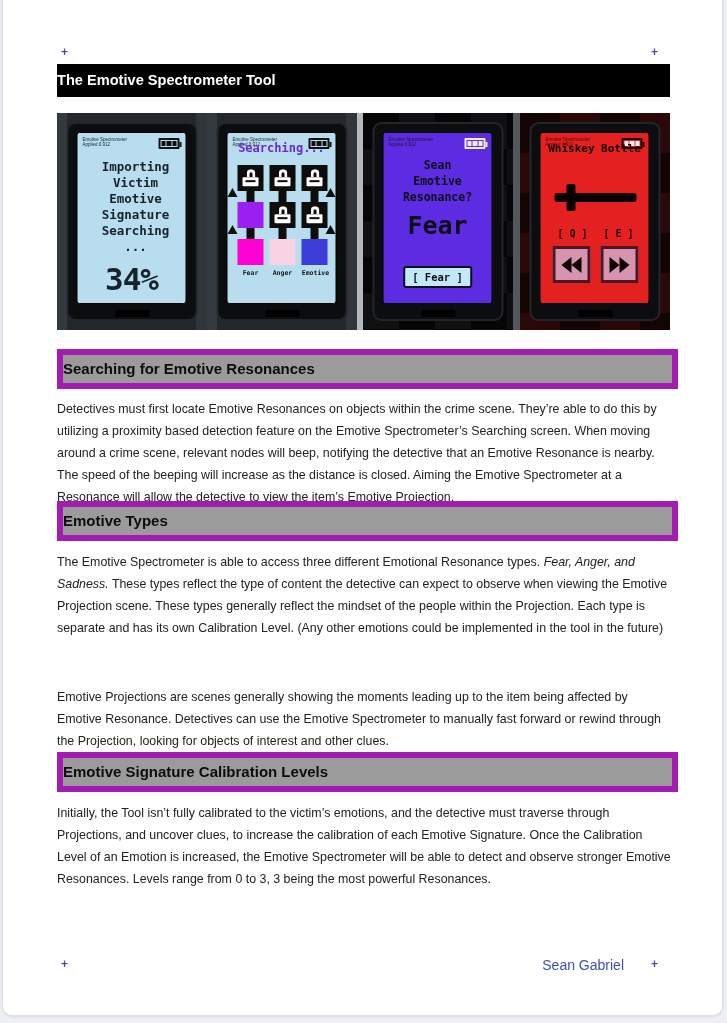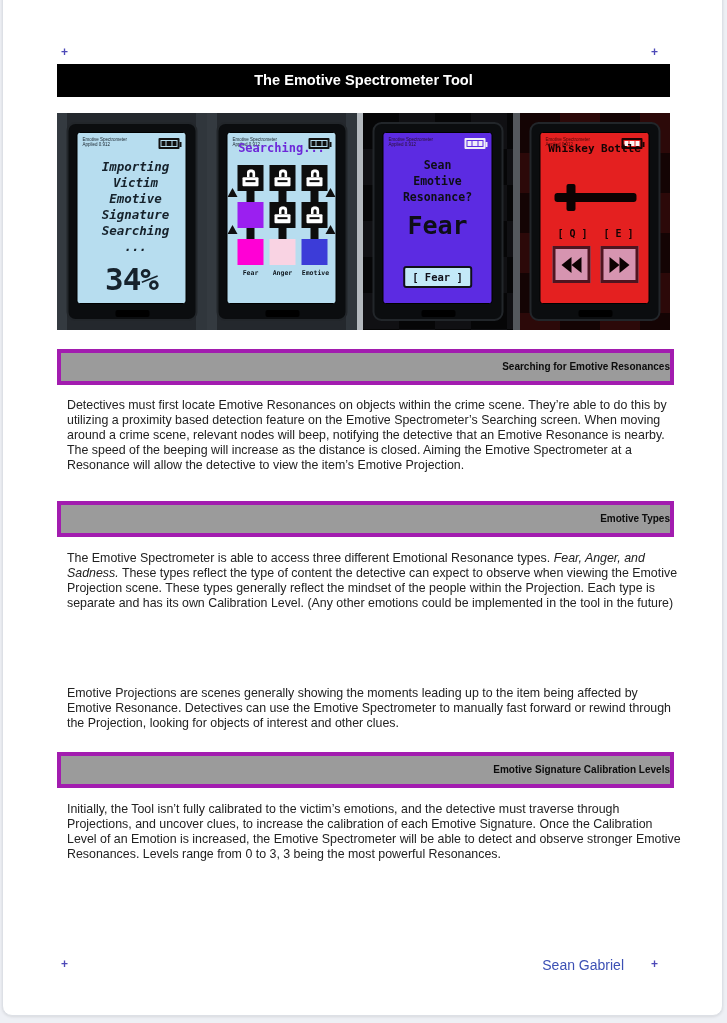--- a/index.html
+++ b/index.html
@@ -2,21 +2,21 @@
 <html><head>
 <meta charset="utf-8">
 <style>
   html,body{margin:0;padding:0;}
   body{width:727px;height:1023px;background:#eef0f5;font-family:"Liberation Sans",sans-serif;overflow:hidden;}
   #canvas{position:relative;width:727px;height:1023px;}
   .page-card{position:absolute;left:2px;top:-12px;width:719px;height:1026px;background:#ffffff;
     border:1px solid #dde0e6;border-radius:10px;box-shadow:0 1px 3px rgba(0,0,0,.10);}
   .plus{position:absolute;color:#4d49b8;font-weight:bold;font-size:12px;line-height:12px;}
   .title-bar{position:absolute;left:57px;top:64px;width:613px;height:33px;background:#000;
-    color:#fff;text-align:center;line-height:33px;font-weight:bold;font-size:14.6px;}
+    color:#fff;text-align:left;line-height:33px;font-weight:bold;font-size:14.6px;}
   
   .figure{position:absolute;left:57px;top:113px;width:613px;height:217px;display:flex;background:#17191c;}
   .panel{position:relative;flex:1 1 0;overflow:hidden;}
   .panel.p1,.panel.p2{background:linear-gradient(90deg,#343a40 0 7%,#24282d 7% 93%,#30363c 93%);}
   .panel.p3{background:conic-gradient(#101013 90deg,#060607 90deg 180deg,#101013 180deg 270deg,#060607 270deg) 0 0/72px 72px;border-left:6px solid #b4b9be;}
   .panel.p4{background:conic-gradient(#2c0909 90deg,#140404 90deg 180deg,#2c0909 180deg 270deg,#140404 270deg) 0 0/80px 80px;border-left:7px solid #54585d;}
   .device{position:absolute;left:50%;transform:translateX(-50%);top:9px;width:131px;height:199px;
     background:#0b0d0f;border:2px solid #22262a;border-radius:9px;box-sizing:border-box;}
   .device .notch{position:absolute;left:50%;transform:translateX(-50%);bottom:2px;width:34px;height:7px;background:#000;border-radius:2px;}
   .screen{position:absolute;left:8px;top:8px;width:110px;height:172px;border-radius:3px;border:1px solid #000;box-sizing:border-box;overflow:hidden;}
@@ -26,21 +26,21 @@
   .pixel{font-family:"DejaVu Sans Mono",monospace;font-weight:bold;}
   .brand{position:absolute;left:5px;top:4px;font-size:4.5px;line-height:5px;color:#1a242c;}
   .screen.purple .brand{color:#2a1030;}
   .screen.red .brand{color:#4a0808;}
   .battery{position:absolute;right:6px;top:5px;width:21px;height:11px;border:2px solid #111;border-radius:1px;display:flex;gap:1px;padding:1px;box-sizing:border-box;}
   .battery .cell{flex:1;background:#111;}
   .battery .nub{position:absolute;right:-4px;top:2px;width:2px;height:5px;background:#111;}
   .battery.light{border-color:#efeef8;} .battery.light .cell{background:#efeef8;} .battery.light .nub{background:#efeef8;}
   .battery.onred{border-color:#1c0404;} .battery.onred .cell{background:#fbf7f7;} .battery.onred .nub{background:#1c0404;}
   
-  .imp-lines{position:absolute;left:8px;right:0;top:26px;text-align:center;color:#16222c;font-size:12.5px;line-height:16px;font-style:italic;}
+  .imp-lines{position:absolute;left:8px;right:0;top:26px;text-align:center;color:#16222c;font-size:12.5px;line-height:16px;}
   .imp-line{display:block;}
   .percent{position:absolute;left:0;right:0;top:128px;text-align:center;font-size:31px;color:#16222c;letter-spacing:-1px;}
   
   .search-title{position:absolute;left:0;right:0;top:8px;text-align:center;font-size:12px;color:#6d28d9;}
   .slot{position:absolute;width:26px;height:26px;box-sizing:border-box;}
   .slot.locked{background:#0d0d0d;}
   .padlock{position:absolute;left:50%;top:50%;transform:translate(-50%,-52%);width:16px;height:17px;}
   .shackle{width:9px;height:8px;border:3px solid #fff;border-bottom:none;border-radius:5px 5px 0 0;margin:0 auto;box-sizing:border-box;}
   .lockbody{width:16px;height:9px;background:#fff;border-radius:1px;position:relative;}
   .lockbody::after{content:"";position:absolute;left:3px;right:3px;top:3px;height:2px;background:#0d0d0d;}
@@ -55,23 +55,23 @@
   
   .proj-title{position:absolute;left:0;right:0;top:9px;text-align:center;font-size:11px;color:#150404;}
   .slider-track{position:absolute;left:14px;top:60px;width:82px;height:9px;background:#0c0202;border-radius:3px;}
   .slider-handle{position:absolute;left:26px;top:51px;width:9px;height:27px;background:#0c0202;border-radius:2px;}
   .key-label{position:absolute;top:95px;font-size:10px;color:#150404;width:44px;text-align:center;}
   .media-btn{position:absolute;top:113px;width:38px;height:37px;background:#d694b0;border:3px solid #4f1520;box-sizing:border-box;
     display:flex;align-items:center;justify-content:center;gap:0;}
   .tri-l{width:0;height:0;border-top:8px solid transparent;border-bottom:8px solid transparent;border-right:10px solid #0c0202;}
   .tri-r{width:0;height:0;border-top:8px solid transparent;border-bottom:8px solid transparent;border-left:10px solid #0c0202;}
   
-  .section-bar{position:absolute;left:57px;width:609px;height:28px;background:#9b9b9b;border:4px solid #a21caf;
-    text-align:right;line-height:28px;font-weight:bold;font-size:10px;color:#0c0c0c;}
-  .para{position:absolute;left:67px;width:617px;font-size:12.4px;line-height:15px;color:#222222;}
+  .section-bar{position:absolute;left:57px;width:609px;height:28px;background:#9b9b9b;border:6px solid #a21caf;
+    text-align:left;line-height:28px;font-weight:bold;font-size:15px;color:#0c0c0c;}
+  .para{position:absolute;left:57px;width:617px;font-size:12.4px;line-height:22px;color:#222222;}
   .italic{font-style:italic;}
   .author{position:absolute;top:957px;right:103px;color:#3c50b4;font-size:14px;}
 </style>
 </head>
 <body>
 
 <div id="canvas">
   <div class="page-card"></div>
 
   <span class="plus" style="left:61px;top:46px;">+</span>

